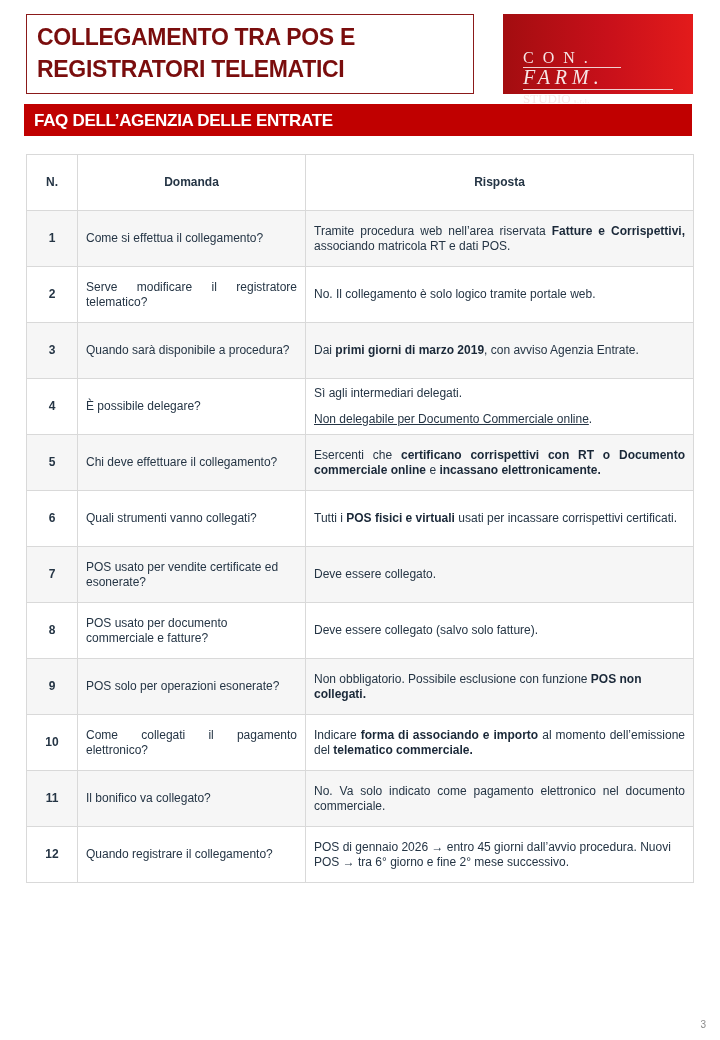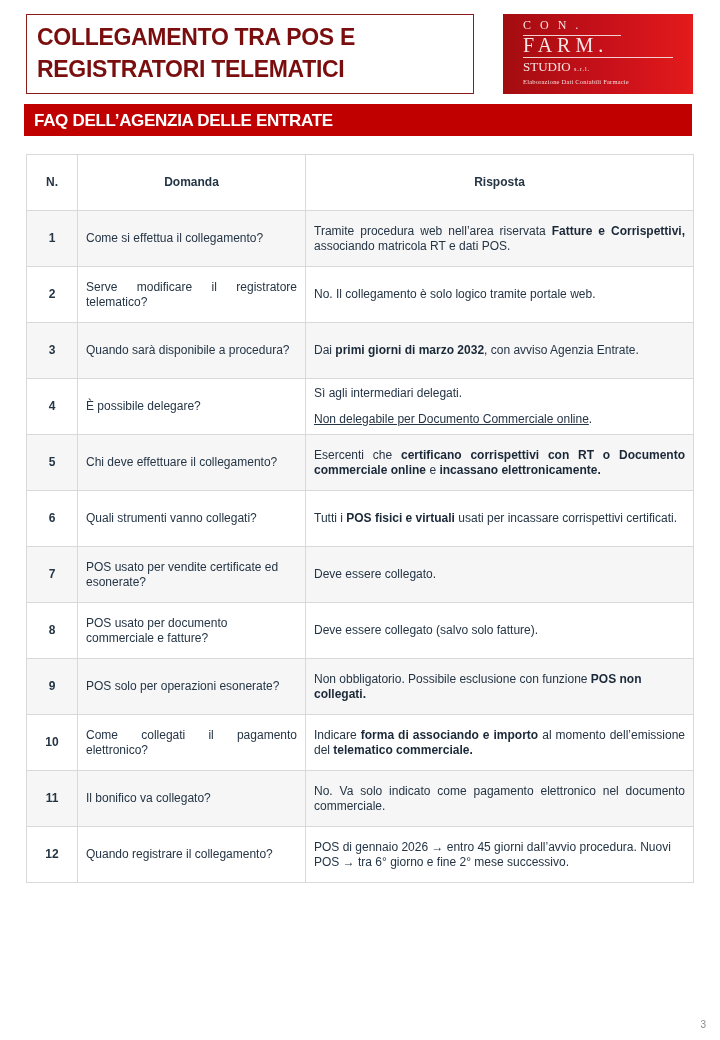--- a/index.html
+++ b/index.html
@@ -14,22 +14,22 @@
     .title-line {
       color: #7a0d0d; font-weight: bold; font-size: 23px; letter-spacing: -0.3px;
       line-height: 32px; margin: 0;
     }
     .logo {
       position: absolute; left: 503px; top: 14px; width: 190px; height: 80px;
       background: linear-gradient(90deg, #a30d10 0%, #c8101a 55%, #e31b1b 100%);
       color: #f6e6e6; font-family: "Liberation Serif", serif; box-sizing: border-box;
       padding: 2px 0 0 20px;
     }
-    .logo-con { font-size: 12px; letter-spacing: 9px; line-height: 19px; }
-    .logo-farm { font-size: 20px; letter-spacing: 5px; line-height: 19px; border-top: 1px solid #f0d0d0; width: 98px; }
+    .logo-con { font-size: 16px; letter-spacing: 9px; line-height: 19px; margin-top: 32px; }
+    .logo-farm { font-size: 20px; letter-spacing: 5px; line-height: 19px; border-top: 1px solid #f0d0d0; width: 98px; font-style: italic; }
     .logo-rule { width: 150px; border-top: 1px solid #f0d0d0; margin-top: 2px; }
     .logo-studio { font-size: 13px; line-height: 16px; margin-top: 1px; }
     .logo-studio small { font-size: 6px; letter-spacing: 1px; }
     .logo-tag { font-size: 6.5px; line-height: 10px; letter-spacing: 0.2px; color: #f2dada; }
     .banner {
       position: absolute; left: 24px; top: 104px; width: 668px; height: 32px;
       background: #c00000; box-sizing: border-box; padding-left: 10px;
       color: #ffffff; font-weight: bold; font-size: 17px; line-height: 34px; letter-spacing: -0.3px;
     }
     table.faq {
@@ -96,21 +96,21 @@
         <td class="ans justify"><span>Tramite procedura web nell’area riservata </span><b>Fatture e Corrispettivi,</b><span> associando matricola RT e dati POS.</span></td>
       </tr>
       <tr class="even">
         <td class="num">2</td>
         <td class="q justify">Serve modificare il registratore telematico?</td>
         <td class="ans"><span>No. Il collegamento è solo logico tramite portale web.</span></td>
       </tr>
       <tr class="odd">
         <td class="num">3</td>
         <td class="q">Quando sarà disponibile a procedura?</td>
-        <td class="ans justify"><span>Dai </span><b>primi giorni di marzo 2032</b><span>, con avviso Agenzia Entrate.</span></td>
+        <td class="ans justify"><span>Dai </span><b>primi giorni di marzo 2019</b><span>, con avviso Agenzia Entrate.</span></td>
       </tr>
       <tr class="even">
         <td class="num">4</td>
         <td class="q">È possibile delegare?</td>
         <td class="ans"><span>Sì agli intermediari delegati.</span><span class="gap"></span><u>Non delegabile per Documento Commerciale online</u><span>.</span></td>
       </tr>
       <tr class="odd">
         <td class="num">5</td>
         <td class="q">Chi deve effettuare il collegamento?</td>
         <td class="ans justify"><span>Esercenti che </span><b>certificano corrispettivi con RT o Documento commerciale online</b><span> e </span><b>incassano elettronicamente.</b></td>

